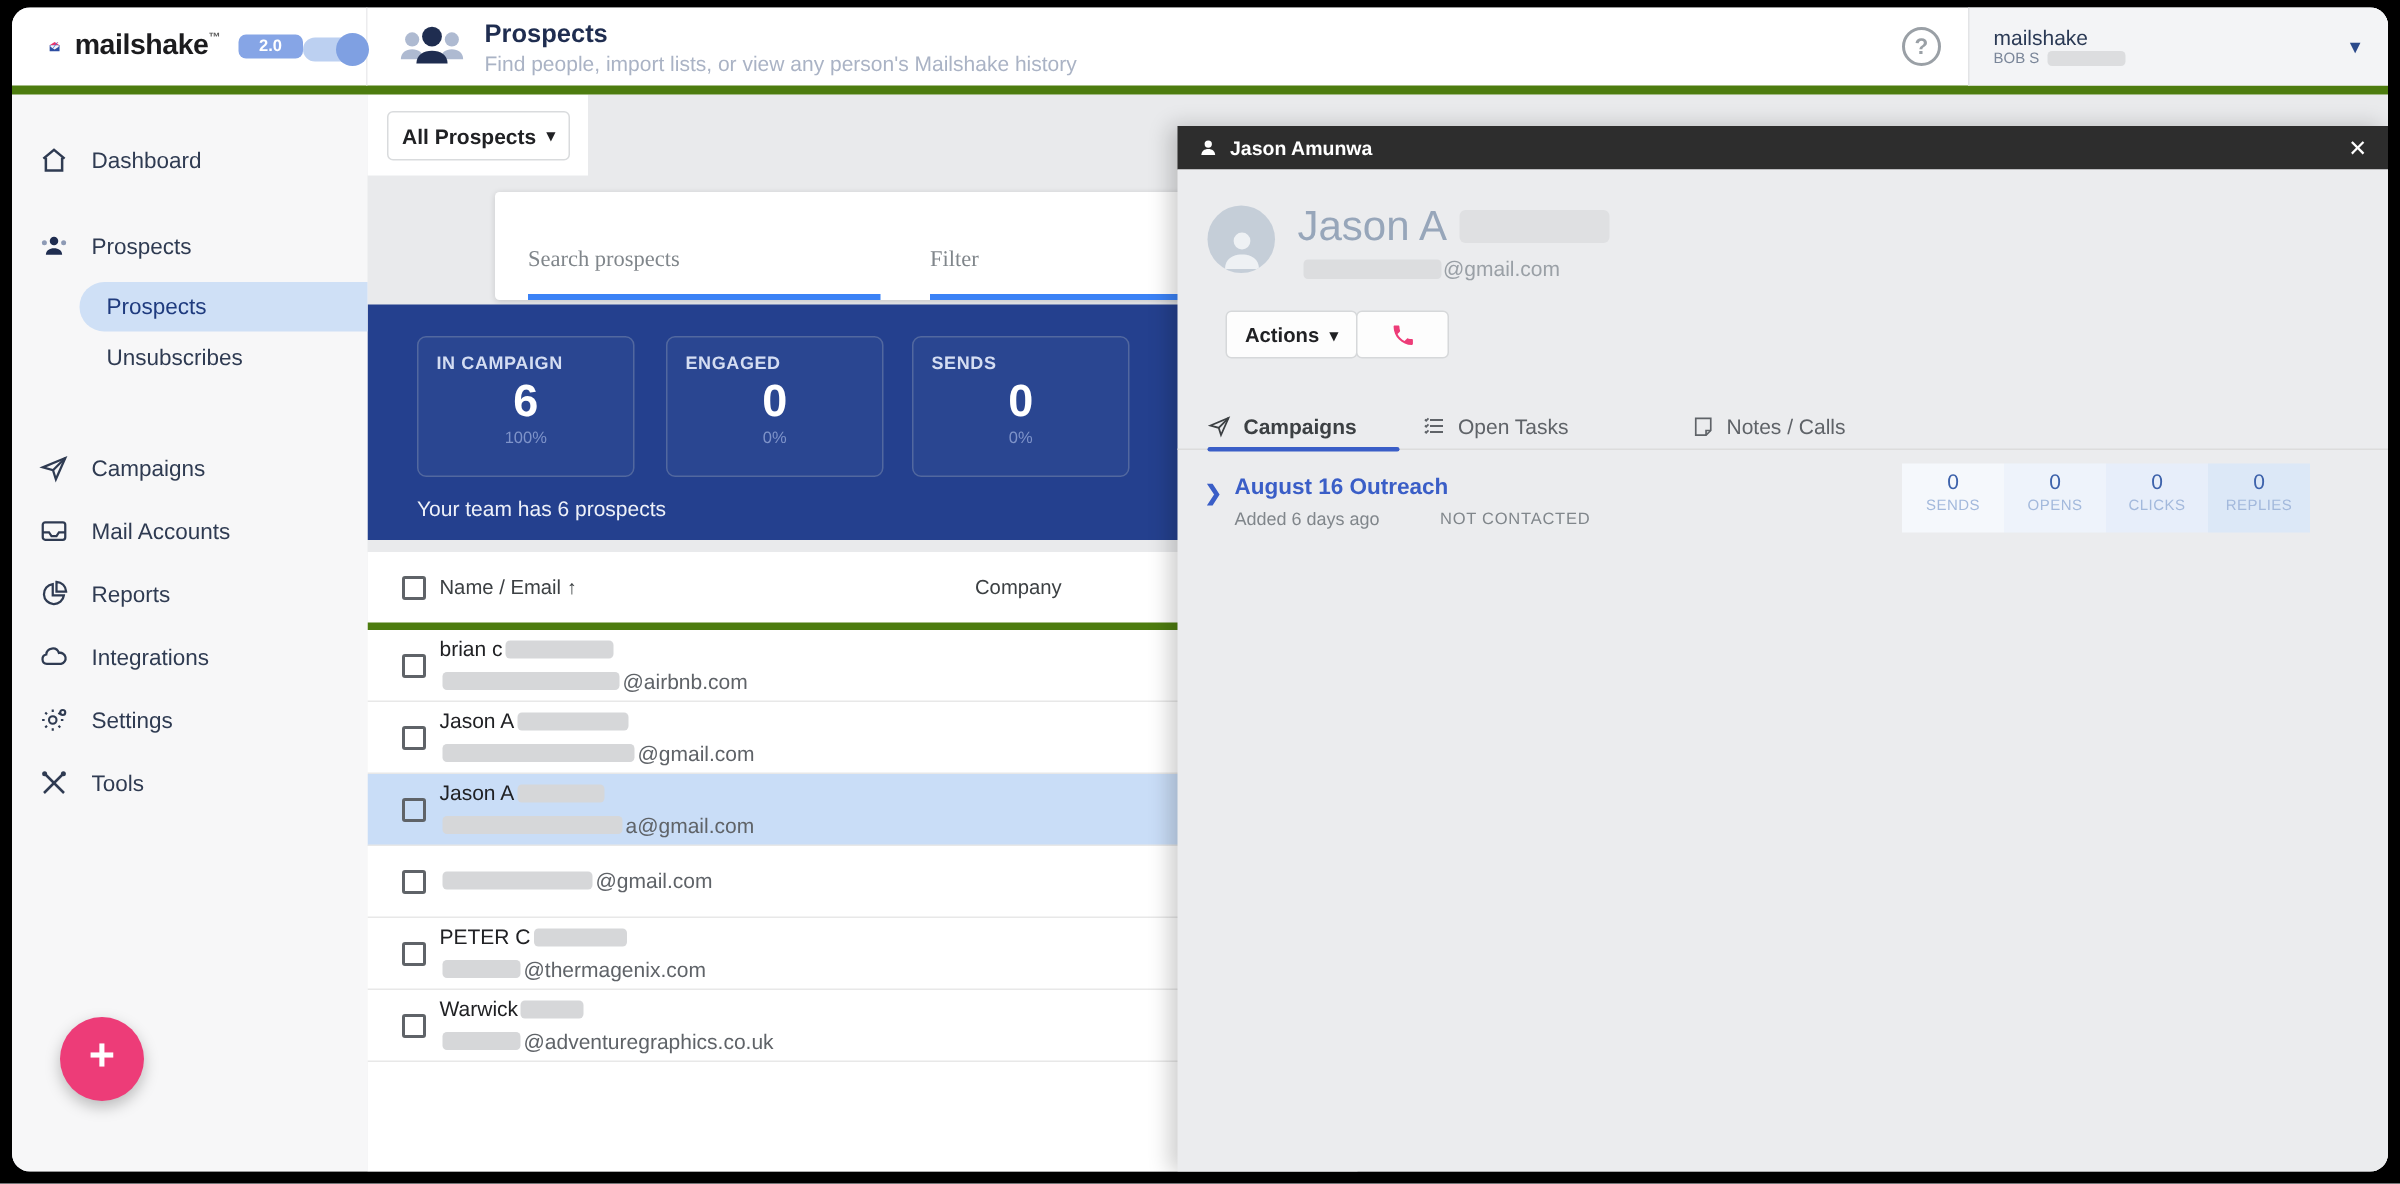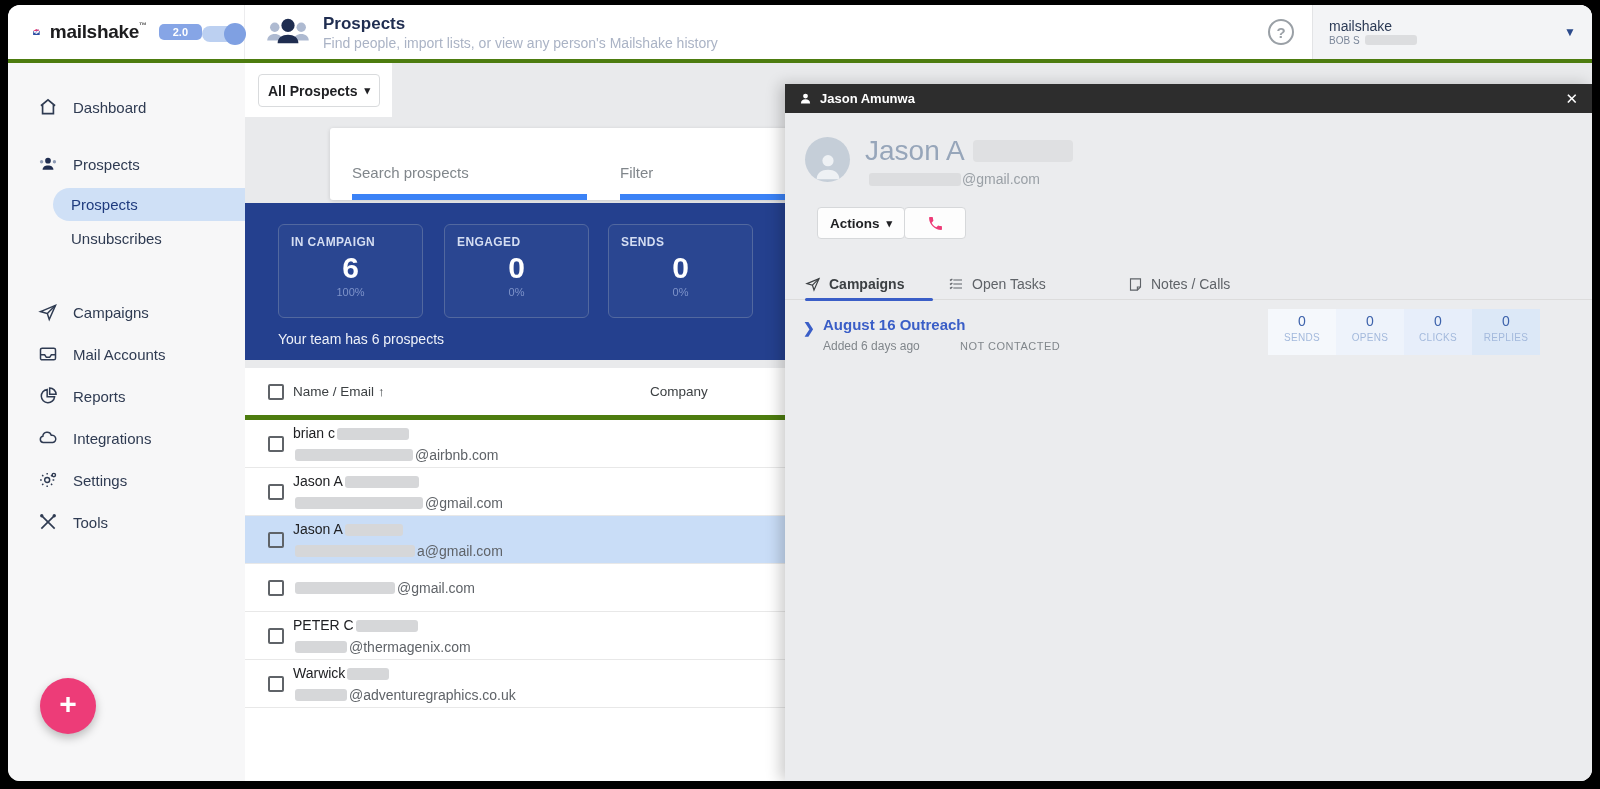--- a/index.html
+++ b/index.html
@@ -3,21 +3,21 @@
 <meta charset="utf-8">
 <style>
   * { margin:0; padding:0; box-sizing:border-box; }
   html,body { width:1600px; height:789px; }
   body { background:#000; font-family:"Liberation Sans", sans-serif; position:relative; }
   .screen { position:absolute; left:8px; top:5px; width:1584px; height:776px;
             background:#e9eaec; border-radius:12px; overflow:hidden; }
 
   
   .topbar { position:absolute; left:0; top:0; width:100%; height:58px; background:#fff;
-            border-bottom:4px solid #4d7c0f; display:flex; align-items:stretch; z-index:30; }
+            border-bottom:6px solid #4d7c0f; display:flex; align-items:stretch; z-index:30; }
   .brand { width:237px; display:flex; align-items:center; padding-left:24px; border-right:1px solid #ececee; }
   .wordmark { font-size:19px; font-weight:bold; color:#1c1c1e; letter-spacing:-0.3px; margin-left:9px; }
   .tm { font-size:8px; vertical-align:top; color:#555; }
   .ver-col { display:flex; align-items:center; margin-left:12px; }
   .ver-badge { background:#86a5e6; color:#fff; font-size:11px; font-weight:bold; padding:2px 14px; border-radius:5px; }
   .toggle { width:42px; height:16px; background:#bcd0f1; border-radius:9px; margin-top:4px; position:relative; }
   .toggle .knob { position:absolute; right:-2px; top:-3px; width:22px; height:22px; border-radius:50%; background:#7fa0e2; }
   .page-head { display:flex; align-items:center; padding-left:20px; }
   .page-title { font-size:17px; font-weight:bold; color:#1f2d50; line-height:1.25; }
   .page-sub { font-size:14px; color:#aab3c5; }
@@ -26,40 +26,40 @@
           font-size:15px; font-weight:bold; display:flex; align-items:center; justify-content:center;
           align-self:center; margin-right:18px; cursor:pointer; }
   .account { width:280px; background:#f3f4f6; border-left:1px solid #e3e4e6; display:flex; align-items:center;
              padding:0 16px; cursor:pointer; }
   .acct-org { font-size:14px; color:#2b3a55; line-height:1.2; }
   .acct-user { font-size:10px; color:#7a8699; display:flex; align-items:center; gap:3px; }
   .acct-caret { margin-left:auto; color:#2b4a8b; font-size:12px; }
 
   
   .sidebar { position:absolute; left:0; top:58px; width:237px; bottom:0; background:#f7f7f8; padding-top:26px; z-index:5; }
-  .nav-item { height:36px; display:flex; align-items:center; padding-left:30px; gap:15px;
+  .nav-item { height:36px; display:flex; align-items:center; padding-left:18px; gap:15px;
               font-size:15px; color:#2f3b52; cursor:pointer; }
   .nav-item svg { width:20px; height:20px; flex:0 0 20px; }
   .nav-sub { height:34px; display:flex; align-items:center; padding-left:63px; font-size:15px; color:#2f3b52; cursor:pointer; }
   .nav-sub.active { background:#cfe0f6; border-radius:18px 0 0 18px; margin-left:45px; padding-left:18px;
                     color:#1f3b7e; height:33px; }
   .g1 { margin-top:21px; } .g2 { margin-top:6px; } .g3 { margin-top:39px; } .g4 { margin-top:6px; }
 
   
   .content { position:absolute; left:237px; top:58px; right:0; bottom:0; background:#e9eaec; }
   .allp-box { position:absolute; left:0; top:0; width:147px; height:54px; background:#fff; }
   .allp-btn { position:absolute; left:13px; top:11px; width:122px; height:33px; background:#fff;
               border:1px solid #d9dbdd; border-radius:4px; font-size:14px; font-weight:bold; color:#202124;
               display:flex; align-items:center; justify-content:center; gap:7px; cursor:pointer;
               font-family:"Liberation Sans", sans-serif; }
   .caret { font-size:11px; color:#202124; }
   .search-card { position:absolute; left:85px; top:65px; width:560px; height:72px; background:#fff;
                  border-radius:3px; box-shadow:0 1px 4px rgba(0,0,0,.14); padding:30px 0 0 22px; display:flex; gap:33px; }
-  .search-card input { border:none; outline:none; border-bottom:6px solid #3b82f6; background:transparent;
-                 font-size:15px; color:#be185d; padding-bottom:8px; font-family:Liberation Sans, sans-serif; }
+  .search-card input { border:none; outline:none; border-bottom:4px solid #3b82f6; background:transparent;
+                 font-size:15px; color:#be185d; padding-bottom:8px; font-family:Liberation Serif, serif; }
   .search-card input::placeholder { color:#80868b; }
   .inp-search { width:235px; } .inp-filter { width:215px; }
 
   .banner { position:absolute; left:0; top:140px; width:660px; height:157px; background:#24408e; }
   .stat-card { position:absolute; top:21px; width:145px; height:94px; border:1px solid #52689f;
                border-radius:6px; background:rgba(255,255,255,0.03); padding:10px 12px; }
   .stat-label { font-size:12px; font-weight:bold; color:#d4ddf2; letter-spacing:.4px; }
   .stat-value { font-size:30px; font-weight:bold; color:#fff; text-align:center; margin-top:2px; line-height:1.1; }
   .stat-pct { font-size:11px; color:#7e93c9; text-align:center; margin-top:2px; }
   .banner-caption { position:absolute; left:33px; top:128px; font-size:14px; color:#eef1f9; }

